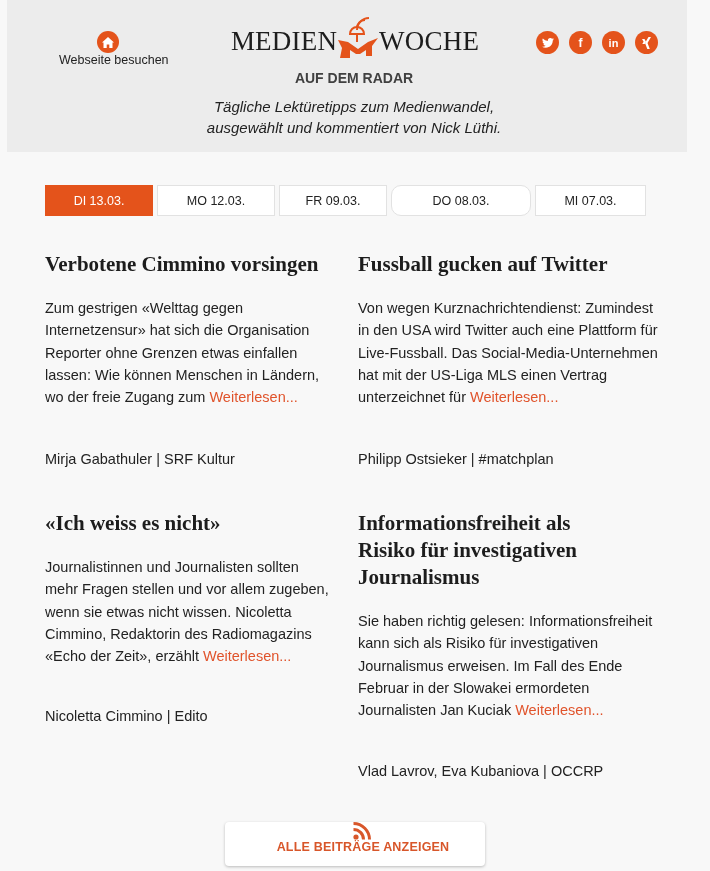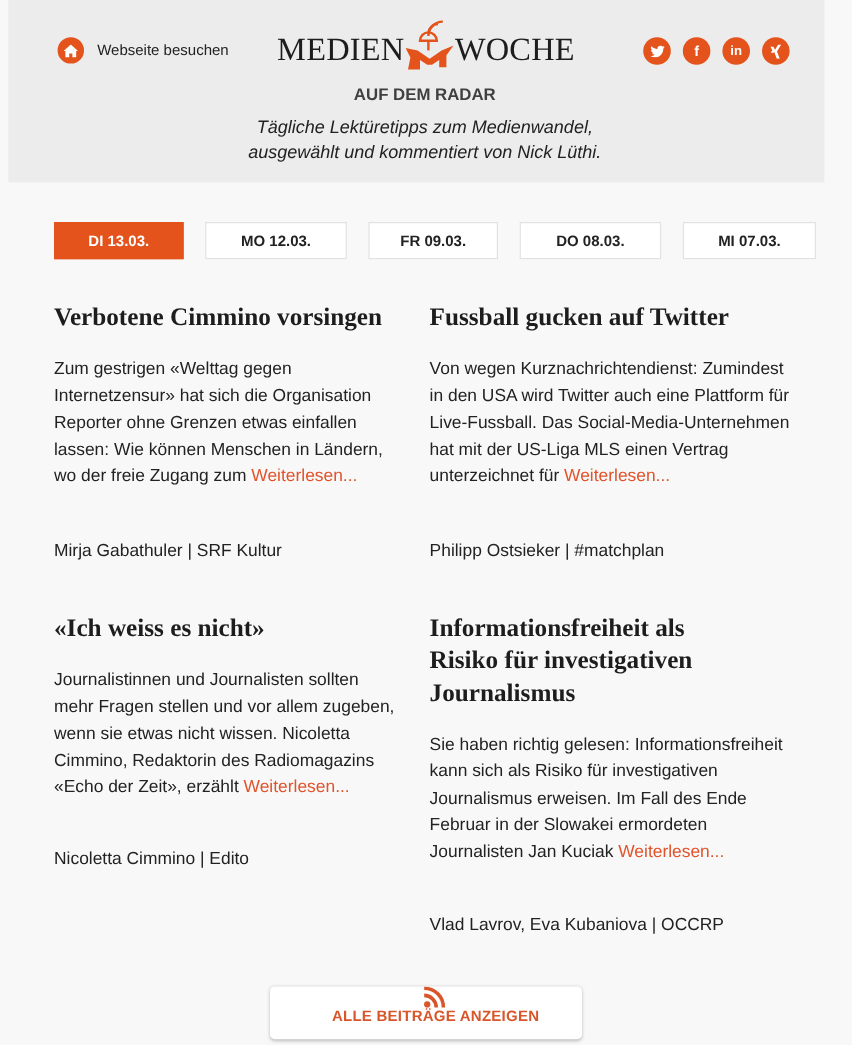--- a/index.html
+++ b/index.html
@@ -9,21 +9,21 @@
     font-family: "Liberation Sans", "DejaVu Sans", sans-serif;
     color: #222;
     position: relative;
   }
   .header {
     position: absolute; left: 7px; top: 0; width: 680px; height: 152px;
     background: #ececec;
   }
   .home-link {
     position: absolute; left: 41px; top: 31px;
-    display: flex; align-items: center; cursor: pointer;
+    display: flex; align-items: center; cursor: pointer; flex-direction: column;
   }
   .circle-icon {
     width: 22px; height: 22px; border-radius: 50%;
     background: #e4531b; display: flex; align-items: center; justify-content: center;
   }
   .home-link .label { margin-left: 11px; font-size: 12.5px; color: #222; }
   .logo {
     position: absolute; left: 222px; top: 12px; width: 252px; height: 48px;
     display: flex; align-items: flex-end; justify-content: center;
   }
@@ -39,21 +39,21 @@
   .socials .circle-icon { width: 23px; height: 23px; cursor: pointer; color: #fff; font-weight: bold; font-size: 12px; }
   .radar-title {
     position: absolute; left: 0; width: 694px; top: 70px;
     text-align: center; font-weight: bold; font-size: 14px; color: #404040;
   }
   .tagline {
     position: absolute; left: 0; width: 694px; top: 96px;
     text-align: center; font-size: 15px; line-height: 21px; color: #222; font-style: italic;
   }
   .date-tabs {
-    position: absolute; left: 45px; top: 185px; display: flex; gap: 18px; font-weight: bold;
+    position: absolute; left: 45px; top: 185px; display: flex; gap: 4px;
   }
   .date-tab {
     height: 31px; box-sizing: border-box; border: 1px solid #e2e2e2; background: #fff;
     display: flex; align-items: center; justify-content: center;
     font-size: 12.5px; color: #222; cursor: pointer;
   }
   .date-tab.active { background: #e4531b; color: #fff; border-color: #e4531b; }
   .article { position: absolute; width: 290px; }
   .article h2 {
     margin: 0; font-family: "Liberation Serif", "DejaVu Serif", serif;
@@ -119,21 +119,21 @@
   <div class="tagline">
     <div>Tägliche Lektüretipps zum Medienwandel,</div>
     <div>ausgewählt und kommentiert von Nick Lüthi.</div>
   </div>
 </div>
 
 <div class="date-tabs">
   <div class="date-tab active" style="width:108px;">DI 13.03.</div>
   <div class="date-tab" style="width:118px;">MO 12.03.</div>
   <div class="date-tab" style="width:108px;">FR 09.03.</div>
-  <div class="date-tab" style="width:118px;">DO 08.03.</div>
+  <div class="date-tab" style="width:140px;border-radius:10px;">DO 08.03.</div>
   <div class="date-tab" style="width:111px;">MI 07.03.</div>
 </div>
 
 <div class="article" style="left:45px; top:251px; height:230px;">
   <h2>Verbotene Cimmino vorsingen</h2>
   <p style="margin-top:19px;">
     <span>Zum gestrigen «Welttag gegen Internetzensur» hat sich die Organisation Reporter ohne Grenzen etwas einfallen lassen: Wie können Menschen in Ländern, wo der freie Zugang zum</span>
     <a class="more">Weiterlesen...</a>
   </p>
   <div class="source" style="top:200px;">Mirja Gabathuler | SRF Kultur</div>

